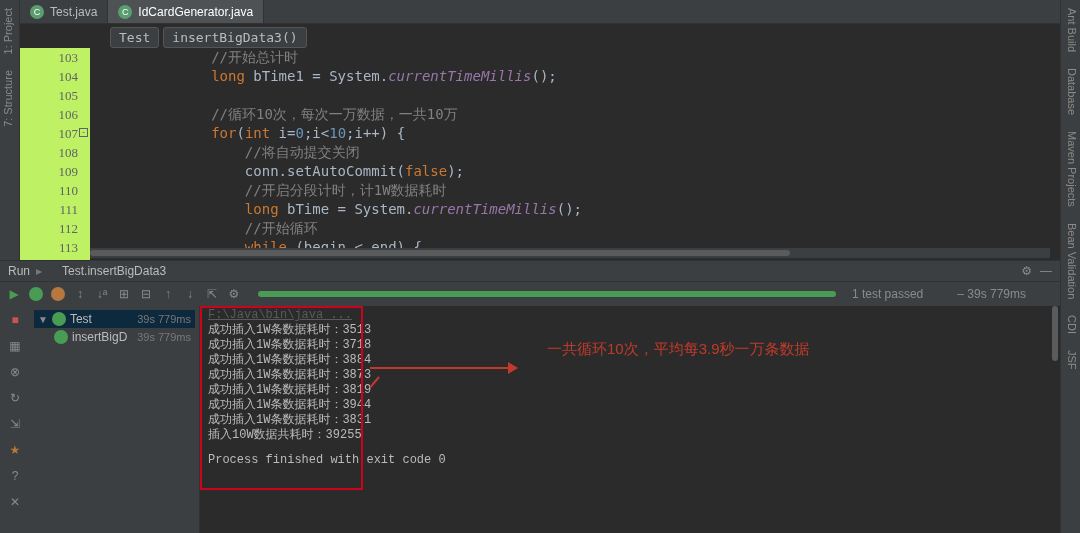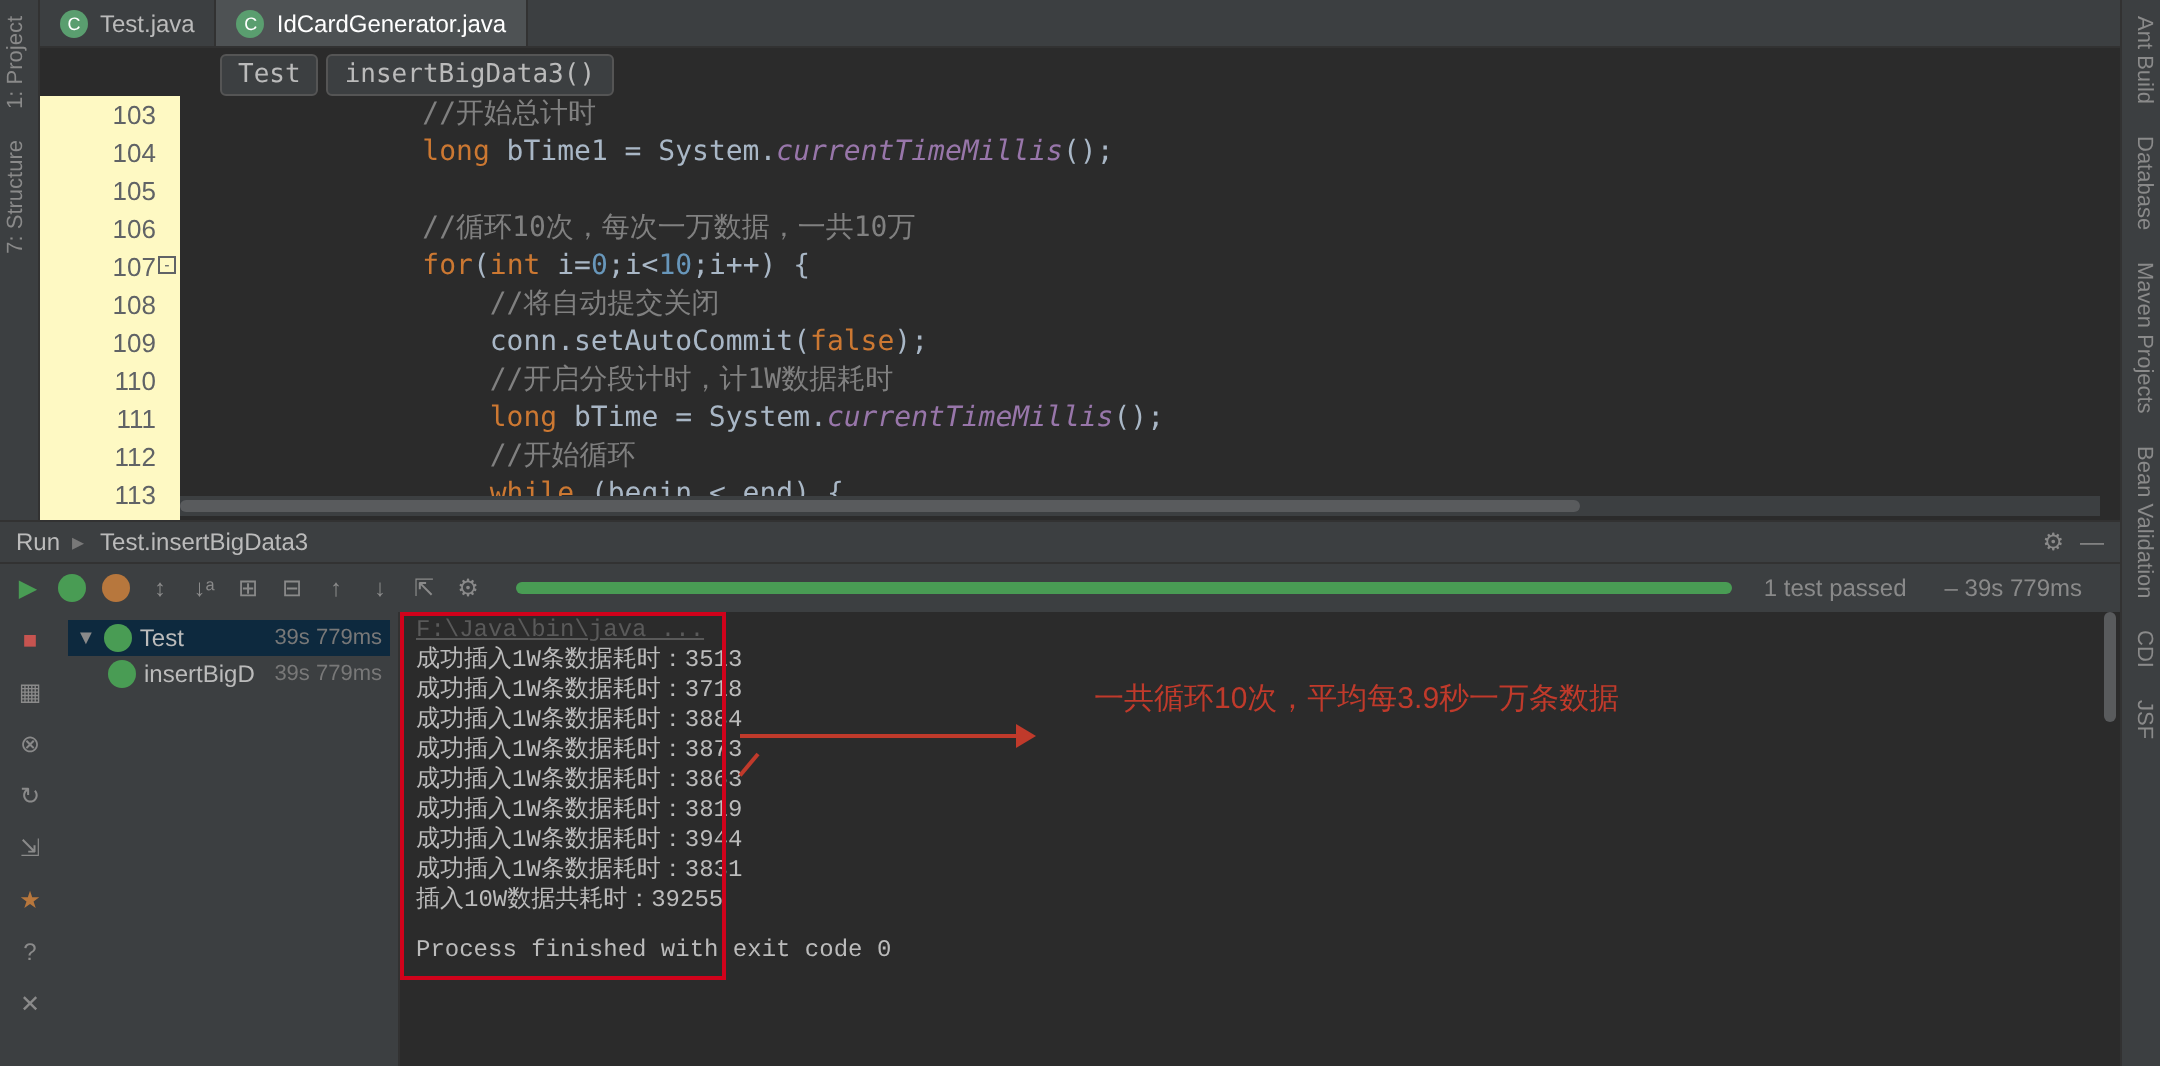--- a/index.html
+++ b/index.html
@@ -70,25 +70,25 @@
   font-family: Consolas, monospace;
   font-size: 13px;
 }
 .editor-area {
   position: absolute; left: 20px; top: 48px; right: 20px; height: 212px;
   background: #2b2b2b;
   display: flex;
 }
 .gutter {
   width: 70px;
-  background: #fef9c3;
+  background: #bef264;
   text-align: right;
   padding-right: 12px;
   color: #606366;
-  font-family: Liberation Sans, sans-serif;
+  font-family: Liberation Serif, serif;
   font-size: 13px;
   line-height: 19px;
 }
 .gutter div { position: relative; }
 .fold-marker {
   position: absolute; right: -10px; top: 4px;
   width: 9px; height: 9px;
   border: 1px solid #606366;
   font-size: 8px; line-height: 7px;
   text-align: center; color: #606366;
@@ -121,21 +121,21 @@
   display: flex; align-items: center;
   padding: 0 6px; gap: 6px;
 }
 .tb-icon { width: 16px; height: 16px; display: inline-flex; align-items: center; justify-content: center; color: #8a8a8a; }
 .play-icon { color: #499c54; }
 .ok-badge { width: 14px; height: 14px; border-radius: 7px; background: #499c54; }
 .progress-bar {
   flex: 1; height: 6px; background: #214283; border-radius: 3px; margin: 0 10px;
   background: linear-gradient(to right, #499c54, #499c54);
 }
-.status-text { color: #8a8a8a; font-size: 12px; margin-right: 13px; }
+.status-text { color: #8a8a8a; font-size: 12px; margin-right: 28px; }
 .run-body {
   position: absolute; left: 0; top: 306px; right: 20px; bottom: 0;
   background: #2b2b2b;
   display: flex;
 }
 .run-left-toolbar {
   width: 30px; background: #3c3f41;
   display: flex; flex-direction: column; align-items: center; gap: 10px;
   padding-top: 6px;
 }
@@ -271,21 +271,21 @@
 <span>                </span><span class="kw">while</span><span> (begin &lt; end) {</span></div>
 </div>
 
 <div class="scrollbar-h">
   <div class="scrollbar-thumb"></div>
 </div>
 
 <div class="run-header">
   <span>Run</span>
   <span style="margin-left:6px;color:#787878">▸</span>
-  <span style="margin-left:8px">Test.insertBigData3</span>
+  <span style="margin-left:20px">Test.insertBigData3</span>
   <div class="right-icons">
     <span>⚙</span>
     <span>—</span>
   </div>
 </div>
 
 <div class="run-toolbar">
   <span class="tb-icon play-icon">▶</span>
   <span class="tb-icon">
       <span class="ok-badge"></span>
@@ -329,21 +329,20 @@
       <span>insertBigD</span>
       <span class="tree-time">39s 779ms</span>
     </div>
   </div>
   <div class="console">
     <div class="cmd">F:\Java\bin\java ...</div>
     <div class="console-line">成功插入1W条数据耗时：3513</div>
     <div class="console-line">成功插入1W条数据耗时：3718</div>
     <div class="console-line">成功插入1W条数据耗时：3884</div>
     <div class="console-line">成功插入1W条数据耗时：3873</div>
-    <div class="console-line">成功插入1W条数据耗时：3863</div>
     <div class="console-line">成功插入1W条数据耗时：3819</div>
     <div class="console-line">成功插入1W条数据耗时：3944</div>
     <div class="console-line">成功插入1W条数据耗时：3831</div>
     <div class="console-line">插入10W数据共耗时：39255</div>
     <div style="height:10px"></div>
     <div class="console-line">Process finished with exit code 0</div>
     <div class="console-scrollbar">
       <div class="console-scrollbar-thumb"></div>
     </div>
   </div>

